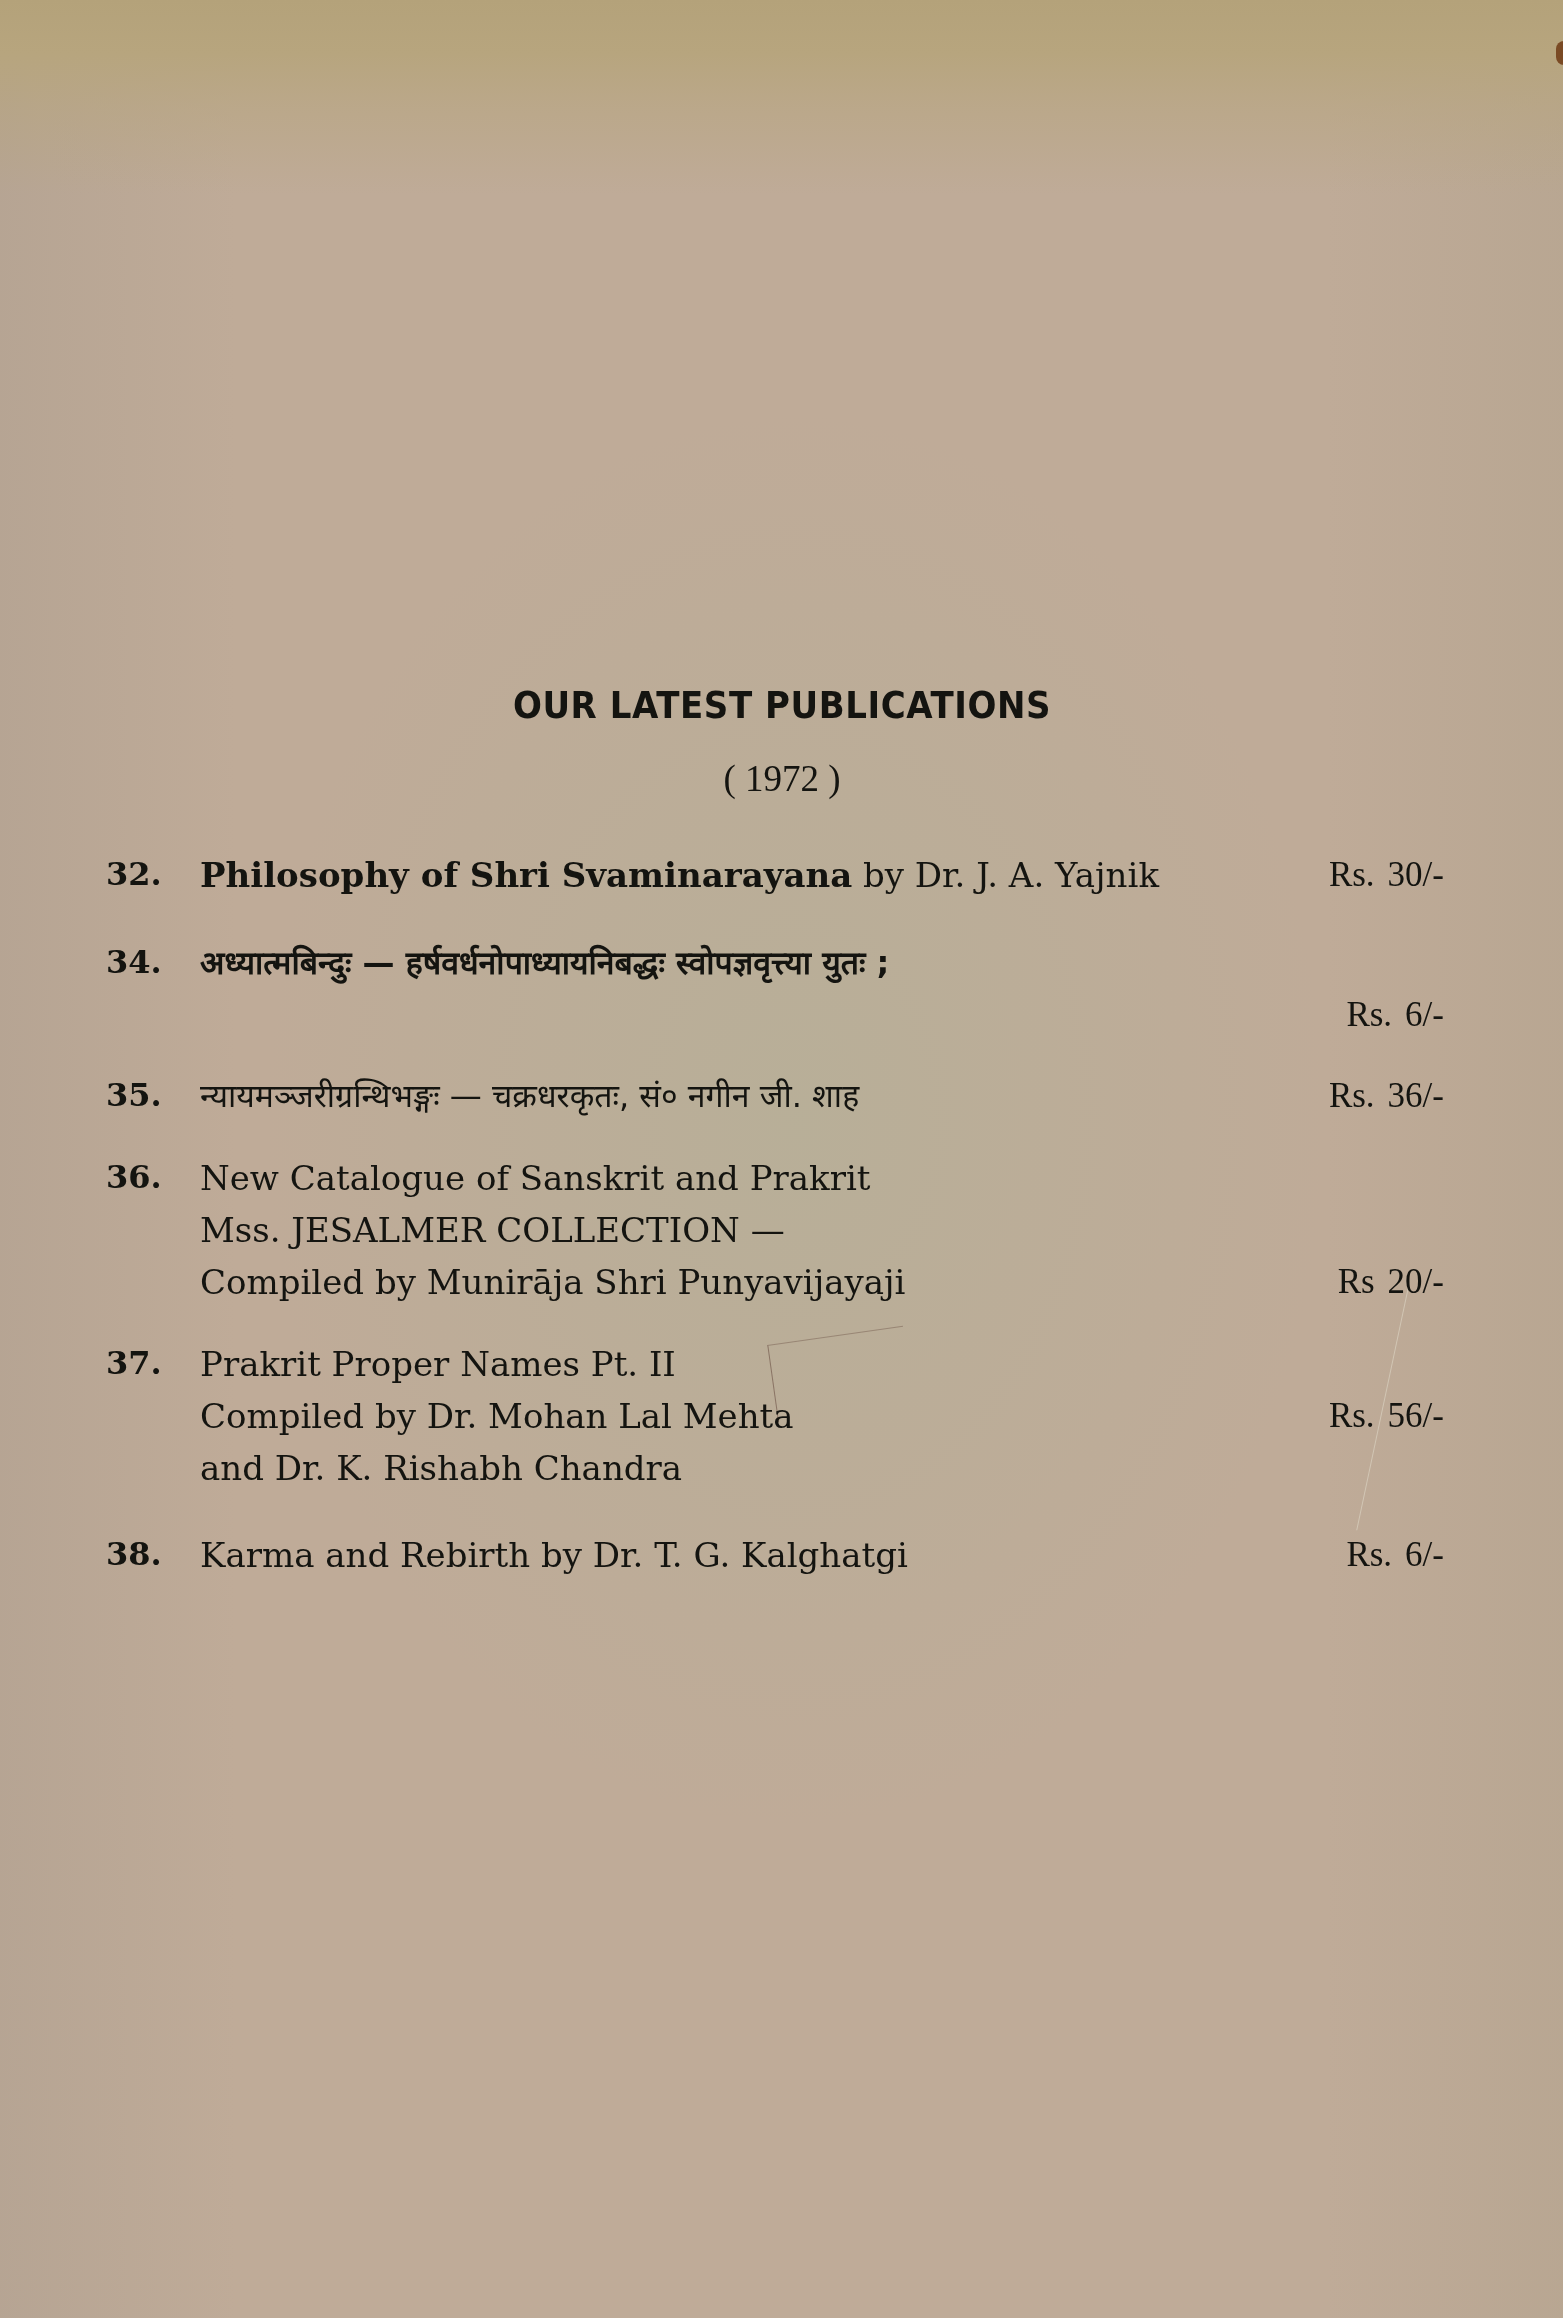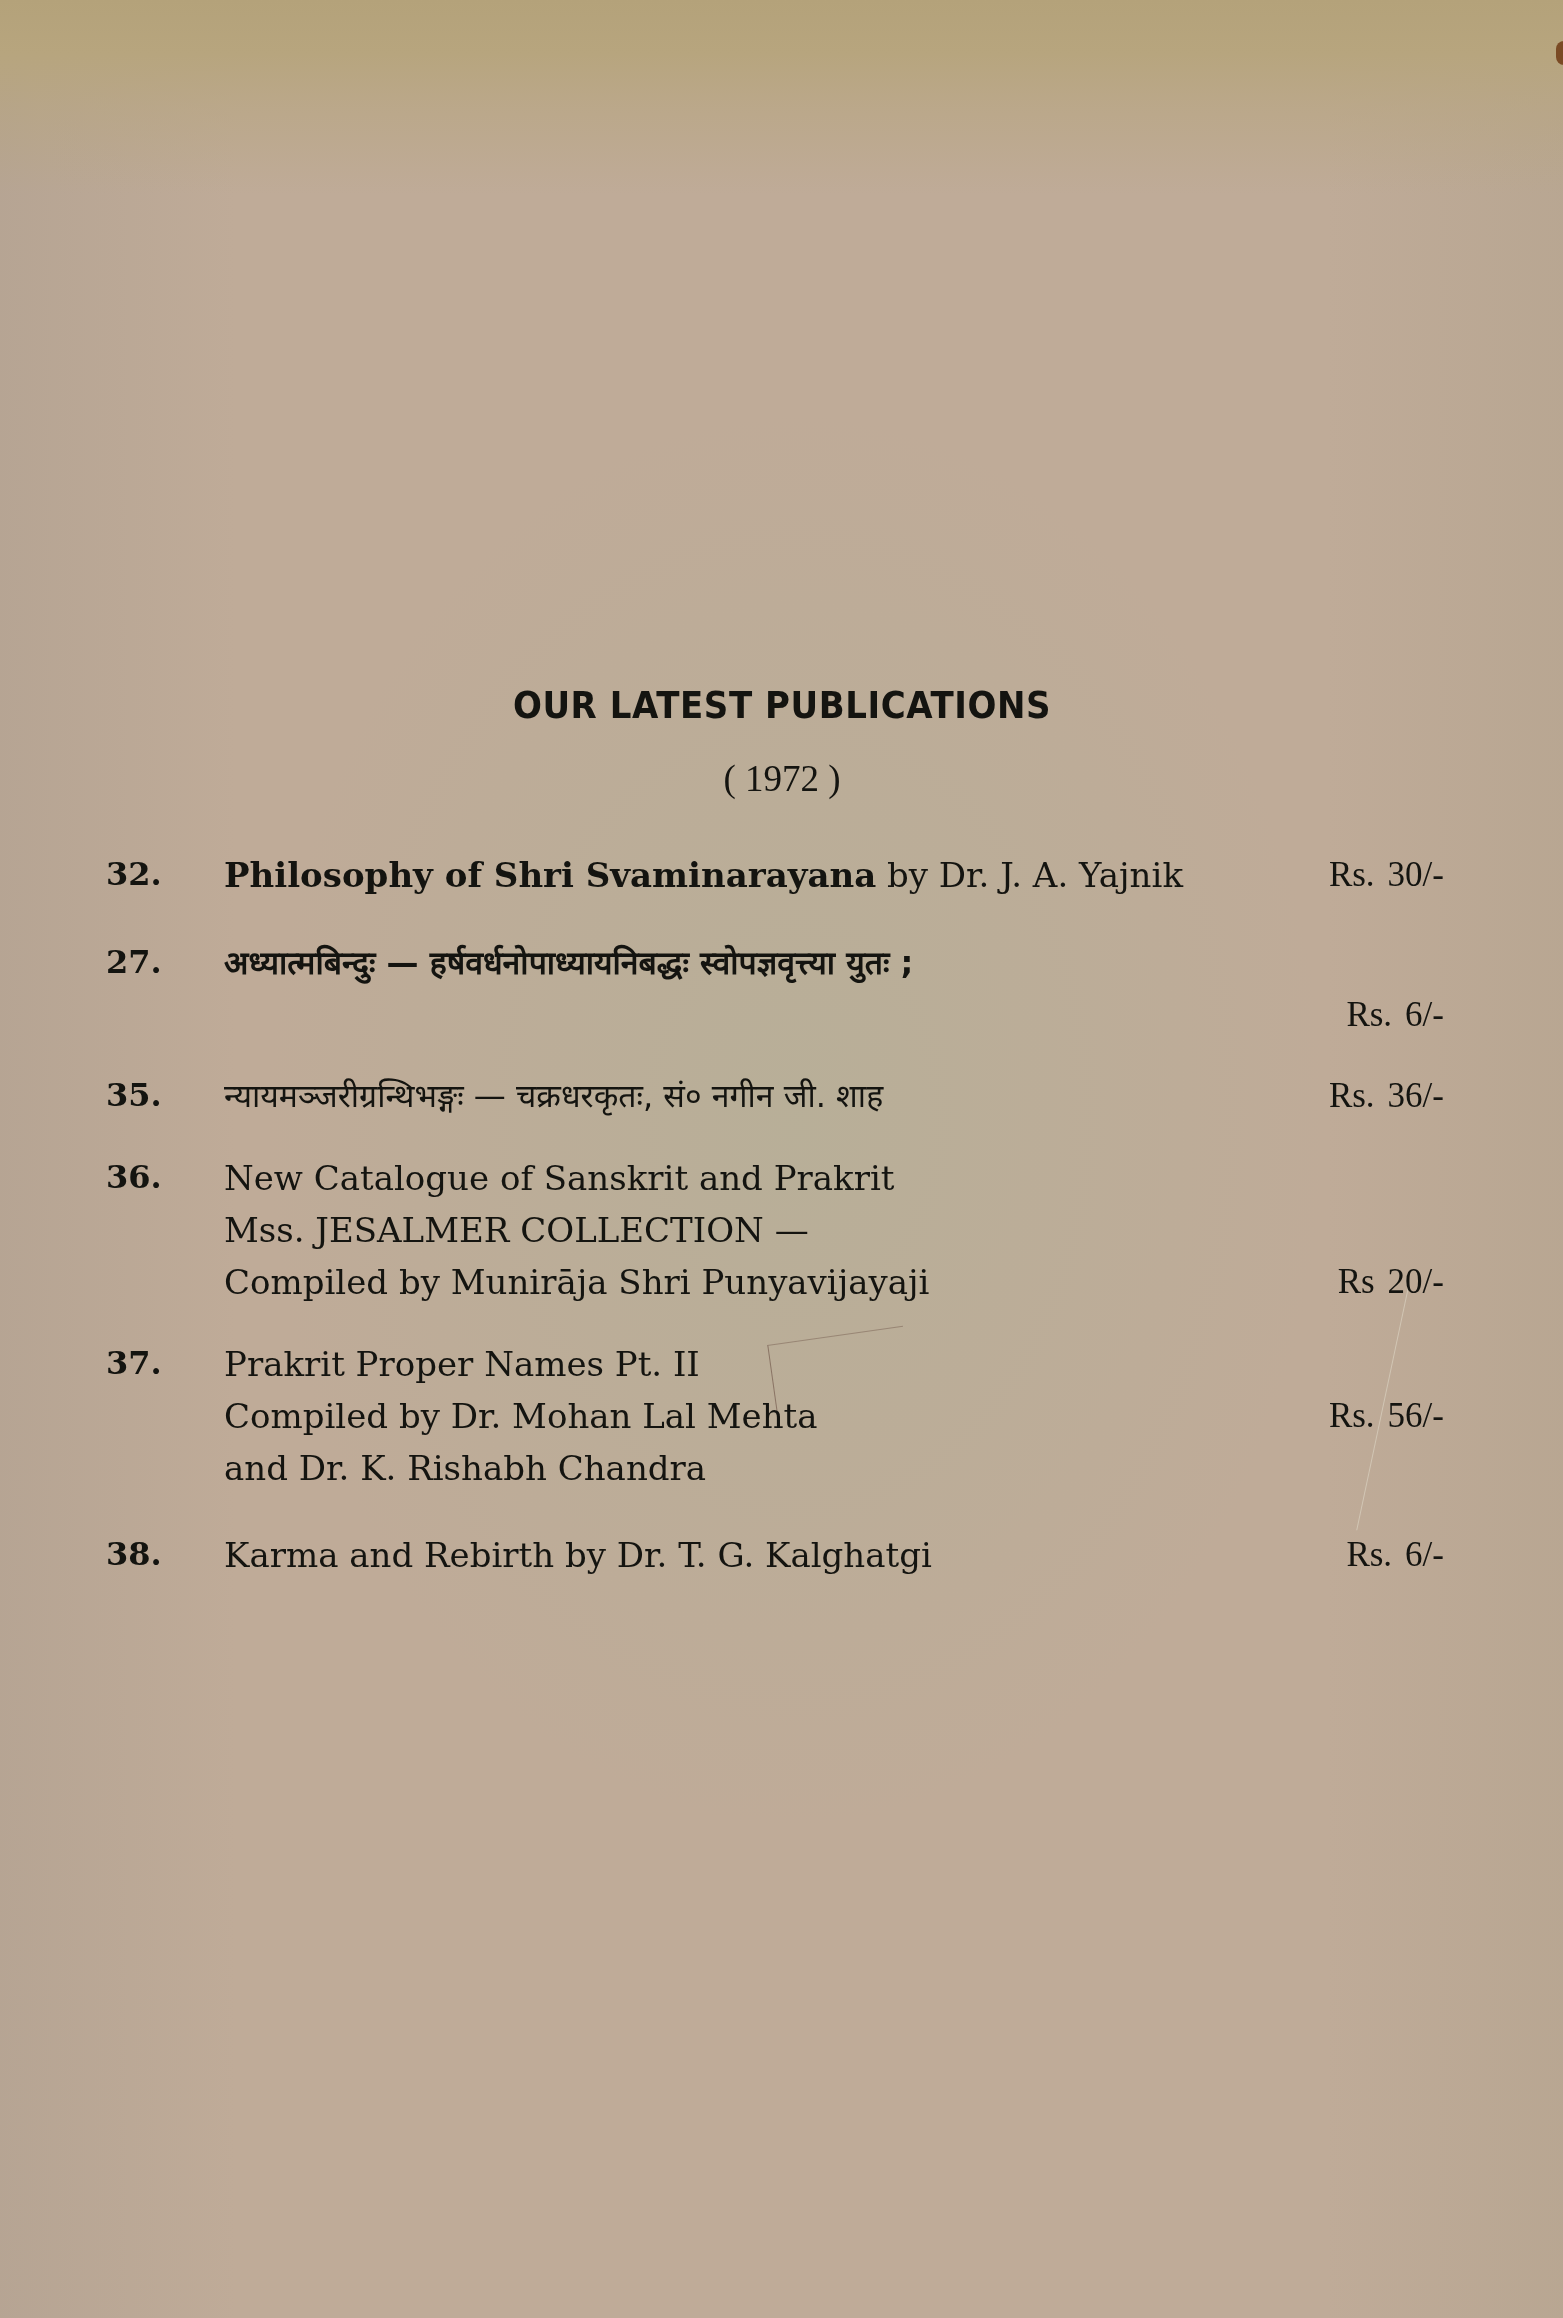--- a/index.html
+++ b/index.html
@@ -78,21 +78,20 @@
       position: absolute;
       left: 94px;
       top: 0;
       width: 1120px;
     }
     .line {
       font-family: "DejaVu Serif", serif;
       font-size: 34px;
       line-height: 52px;
       white-space: nowrap;
-      margin-left: 24px;
     }
     .line.bold {
       font-weight: bold;
     }
     .line.indent {
       padding-left: 59px;
     }
     .line.deva {
       font-family: "DejaVu Sans", "Liberation Sans", sans-serif;
       font-size: 32px;
@@ -146,21 +145,21 @@
     <span class="num" style="top:5.9px;">32.</span>
     <div class="lines">
       <div class="line"><b>Philosophy of Shri Svaminarayana</b><span> by Dr. J. A. Yajnik</span></div>
     </div>
     <div class="price" style="top:0;">
       <span class="rs">Rs.</span><span>30/-</span>
     </div>
   </div>
 
   <div class="entry" style="top:937px;">
-    <span class="num" style="top:5.9px;">27.</span>
+    <span class="num" style="top:5.9px;">34.</span>
     <div class="lines">
       <div class="line deva bold">अध्यात्मबिन्दुः — हर्षवर्धनोपाध्यायनिबद्धः स्वोपज्ञवृत्त्या युतः ;</div>
     </div>
     <div class="price" style="top:52px;">
       <span class="rs">Rs.</span><span>6/-</span>
     </div>
   </div>
 
   <div class="entry" style="top:1070px;">
     <span class="num" style="top:5.9px;">35.</span>

